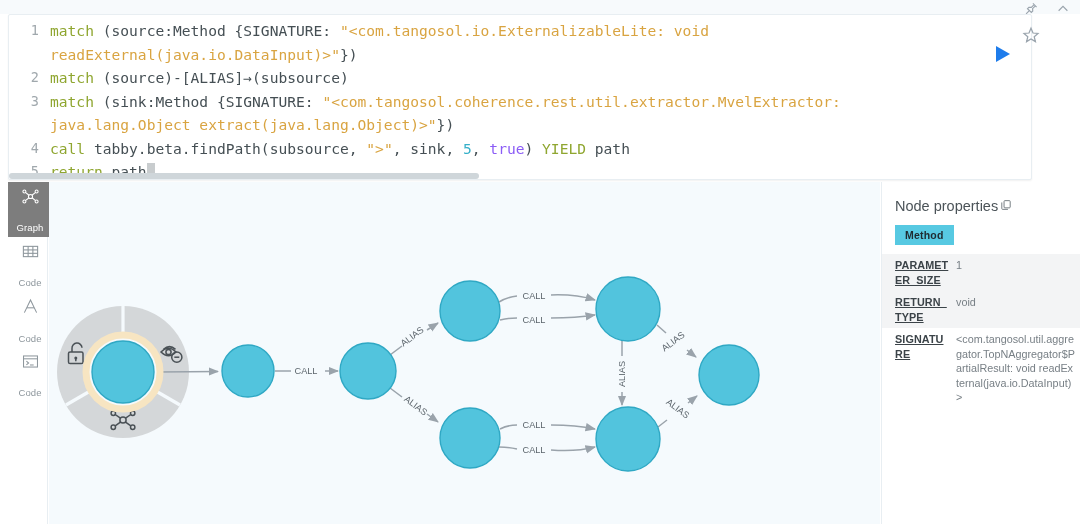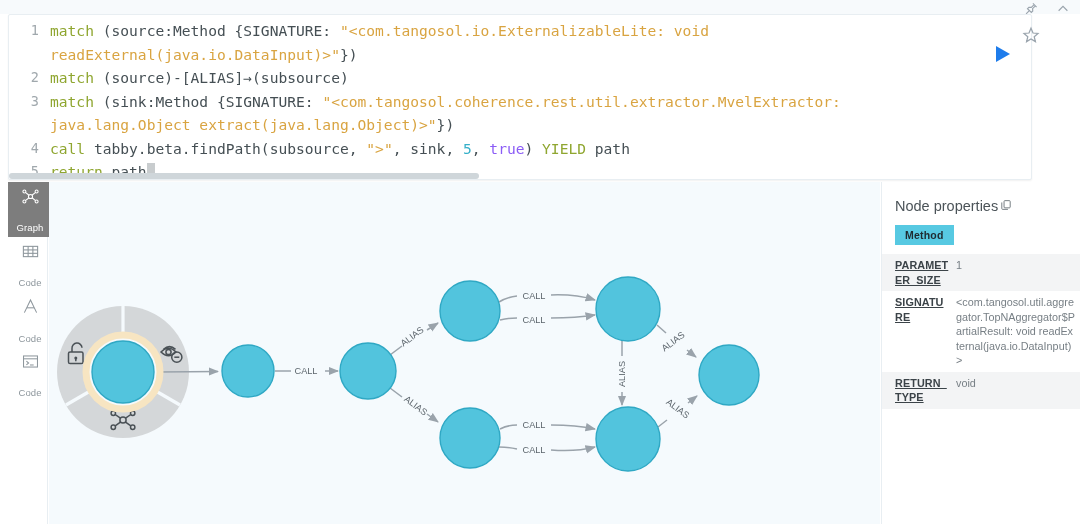--- a/index.html
+++ b/index.html
@@ -335,24 +335,24 @@
 
     <div class="badge-row">
       <span class="badge">Method</span>
     </div>
 
     <div id="props-rows">
         <div class="prow alt">
           <div class="pkey">PARAMETER_SIZE</div>
           <div class="pval">1</div>
         </div>
+        <div class="prow alt">
+          <div class="pkey">RETURN_TYPE</div>
+          <div class="pval">void</div>
+        </div>
         <div class="prow">
           <div class="pkey">SIGNATURE</div>
           <div class="pval">&lt;com.tangosol.util.aggregator.TopNAggregator$PartialResult: void readExternal(java.io.DataInput)&gt;</div>
         </div>
-        <div class="prow alt">
-          <div class="pkey">RETURN_TYPE</div>
-          <div class="pval">void</div>
-        </div>
       </div>
   </div>
 
 </div>
 
 </body></html>

